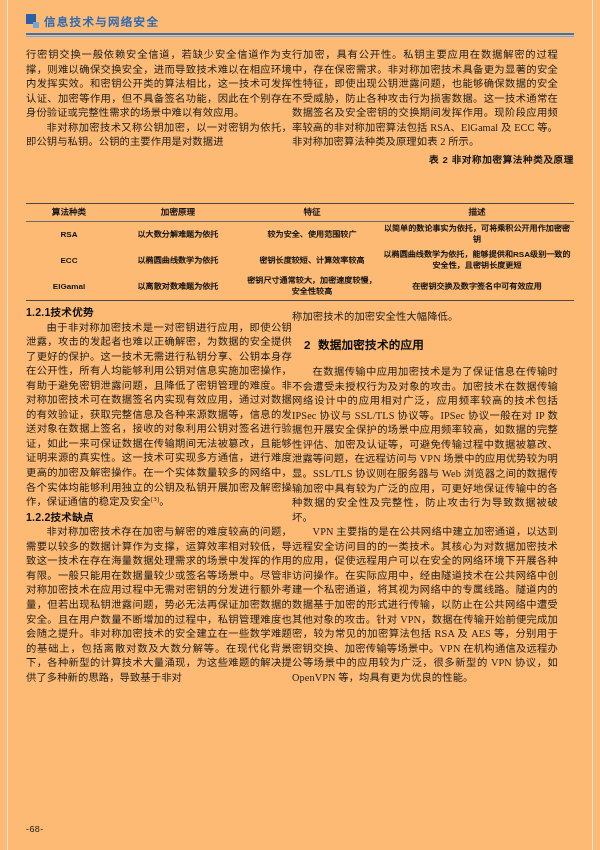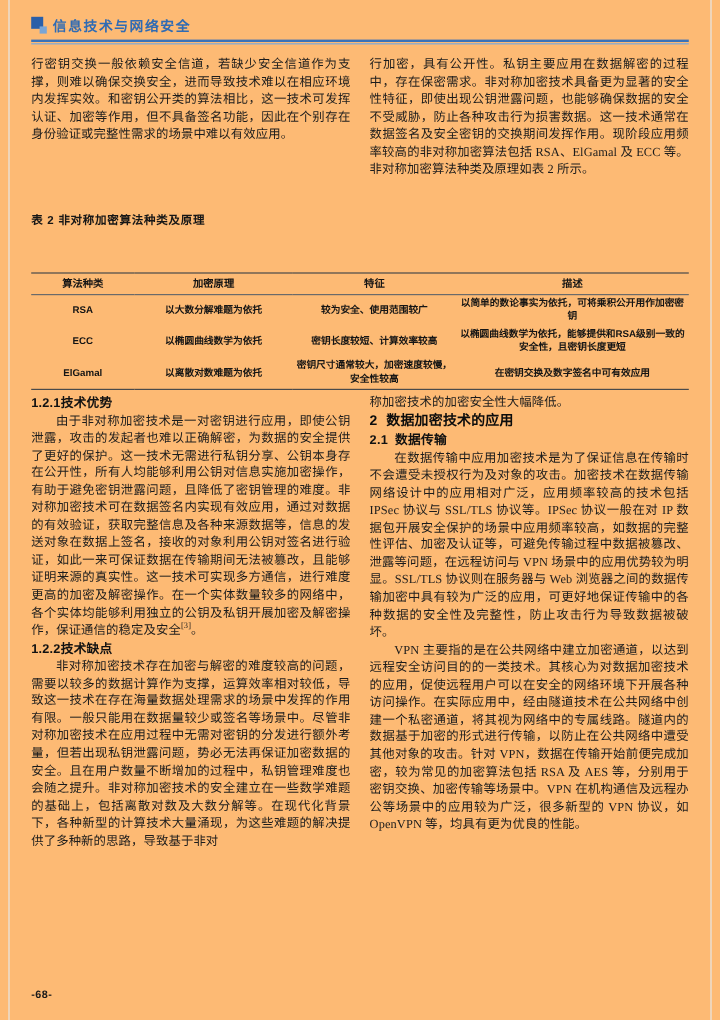--- a/index.html
+++ b/index.html
@@ -95,22 +95,21 @@
   .body-area {
     position: absolute;
     left: 26px;
     right: 26px;
     top: 48px;
     bottom: 40px;
   }
 
   .cols {
     display: flex;
-    gap: 16px;
-    align-items: flex-start;
+    align-items: flex-end;
   }
   .col {
     width: 266px;
     flex: 0 0 266px;
   }
 
   p.para {
     margin: 0;
     font-size: 10.3px;
     line-height: 14.55px;
@@ -127,21 +126,21 @@
   h3.h-sub {
     margin: 0;
     font-family: "Liberation Sans", "DejaVu Sans", sans-serif;
     font-size: 10.6px;
     font-weight: bold;
     line-height: 15.6px;
     color: #111;
     letter-spacing: 0.2px;
   }
   h2.h-sec {
-    margin: 0;
+    margin: 12px;
     font-family: "Liberation Sans", "DejaVu Sans", sans-serif;
     font-size: 11.6px;
     font-weight: bold;
     line-height: 16.6px;
     color: #0c0c0c;
     letter-spacing: 0.2px;
   }
   .h-num {
     display: inline-block;
     min-width: 2.0em;
@@ -154,28 +153,27 @@
     font-size: 7px;
     vertical-align: super;
     line-height: 0;
   }
 
   
   .table-block {
     margin: 0 0 2px 0;
   }
   .table-caption {
-    text-align: left;
+    text-align: right;
     font-family: "Liberation Sans", "DejaVu Sans", sans-serif;
     font-size: 9.6px;
     font-weight: bold;
     letter-spacing: 0.6px;
     color: #161616;
     padding-bottom: 3px;
-    margin-top: 24px;
   }
   table.t2 {
     width: 548px;
     border-collapse: collapse;
     table-layout: fixed;
     font-size: 8.1px;
     color: #141414;
     margin-top: 34px;
   }
   table.t2 th,
@@ -204,21 +202,21 @@
   col.c3 { width: 136px; }
   col.c4 { width: 194px; }
 
   
   .footer {
     position: absolute;
     left: 26px;
     bottom: 16px;
     font-family: "Liberation Sans", "DejaVu Sans", sans-serif;
     font-size: 9px;
-    font-weight: bold;
+    font-weight: normal;
     color: #1a1a1a;
     letter-spacing: 0.4px;
   }
 
   .spacer-2 { height: 2px; }
 </style>
 </head>
 <body>
 
 <div class="page">
@@ -233,20 +231,21 @@
     <div class="header-title">信息技术与网络安全</div>
     <div class="header-rule-1"></div>
     <div class="header-rule-2"></div>
   </div>
 
   <div class="body-area">
 
     <div class="cols">
       <div class="col">
         <p class="para noindent">行密钥交换一般依赖安全信道，若缺少安全信道作为支撑，则难以确保交换安全，进而导致技术难以在相应环境内发挥实效。和密钥公开类的算法相比，这一技术可发挥认证、加密等作用，但不具备签名功能，因此在个别存在身份验证或完整性需求的场景中难以有效应用。</p>
+        <p class="para">非对称加密技术又称公钥加密，以一对密钥为依托，即公钥与私钥。公钥的主要作用是对数据进</p>
       </div>
       <div class="col">
         <p class="para noindent">行加密，具有公开性。私钥主要应用在数据解密的过程中，存在保密需求。非对称加密技术具备更为显著的安全性特征，即使出现公钥泄露问题，也能够确保数据的安全不受威胁，防止各种攻击行为损害数据。这一技术通常在数据签名及安全密钥的交换期间发挥作用。现阶段应用频率较高的非对称加密算法包括 RSA、ElGamal 及 ECC 等。非对称加密算法种类及原理如表 2 所示。</p>
       </div>
     </div>
 
     <div class="spacer-2"></div>
 
     <div class="table-block">
       <div class="table-caption">表 2    非对称加密算法种类及原理</div>
@@ -295,21 +294,20 @@
       <div class="col">
         <h3 class="h-sub"><span class="h-num">1.2.1</span><span>技术优势</span></h3>
         <p class="para"><span>由于非对称加密技术是一对密钥进行应用，即使公钥泄露，攻击的发起者也难以正确解密，为数据的安全提供了更好的保护。这一技术无需进行私钥分享、公钥本身存在公开性，所有人均能够利用公钥对信息实施加密操作，有助于避免密钥泄露问题，且降低了密钥管理的难度。非对称加密技术可在数据签名内实现有效应用，通过对数据的有效验证，获取完整信息及各种来源数据等，信息的发送对象在数据上签名，接收的对象利用公钥对签名进行验证，如此一来可保证数据在传输期间无法被篡改，且能够证明来源的真实性。这一技术可实现多方通信，进行难度更高的加密及解密操作。在一个实体数量较多的网络中，各个实体均能够利用独立的公钥及私钥开展加密及解密操作，保证通信的稳定及安全</span><sup class="ref">[3]</sup><span>。</span></p>
         <h3 class="h-sub"><span class="h-num">1.2.2</span><span>技术缺点</span></h3>
         <p class="para">非对称加密技术存在加密与解密的难度较高的问题，需要以较多的数据计算作为支撑，运算效率相对较低，导致这一技术在存在海量数据处理需求的场景中发挥的作用有限。一般只能用在数据量较少或签名等场景中。尽管非对称加密技术在应用过程中无需对密钥的分发进行额外考量，但若出现私钥泄露问题，势必无法再保证加密数据的安全。且在用户数量不断增加的过程中，私钥管理难度也会随之提升。非对称加密技术的安全建立在一些数学难题的基础上，包括离散对数及大数分解等。在现代化背景下，各种新型的计算技术大量涌现，为这些难题的解决提供了多种新的思路，导致基于非对</p>
       </div>
 
       <div class="col">
         <p class="para noindent">称加密技术的加密安全性大幅降低。</p>
         <h2 class="h-sec"><span class="h-num wide">2</span><span>数据加密技术的应用</span></h2>
-        <h3 class="h-sub"><span class="h-num">2.1</span><span>数据传输</span></h3>
         <p class="para">在数据传输中应用加密技术是为了保证信息在传输时不会遭受未授权行为及对象的攻击。加密技术在数据传输网络设计中的应用相对广泛，应用频率较高的技术包括 IPSec 协议与 SSL/TLS 协议等。IPSec 协议一般在对 IP 数据包开展安全保护的场景中应用频率较高，如数据的完整性评估、加密及认证等，可避免传输过程中数据被篡改、泄露等问题，在远程访问与 VPN 场景中的应用优势较为明显。SSL/TLS 协议则在服务器与 Web 浏览器之间的数据传输加密中具有较为广泛的应用，可更好地保证传输中的各种数据的安全性及完整性，防止攻击行为导致数据被破坏。</p>
         <p class="para">VPN 主要指的是在公共网络中建立加密通道，以达到远程安全访问目的的一类技术。其核心为对数据加密技术的应用，促使远程用户可以在安全的网络环境下开展各种访问操作。在实际应用中，经由隧道技术在公共网络中创建一个私密通道，将其视为网络中的专属线路。隧道内的数据基于加密的形式进行传输，以防止在公共网络中遭受其他对象的攻击。针对 VPN，数据在传输开始前便完成加密，较为常见的加密算法包括 RSA 及 AES 等，分别用于密钥交换、加密传输等场景中。VPN 在机构通信及远程办公等场景中的应用较为广泛，很多新型的 VPN 协议，如 OpenVPN 等，均具有更为优良的性能。</p>
       </div>
 
     </div>
   </div>
 
   <div class="footer">-68-</div>
 </div>
 

